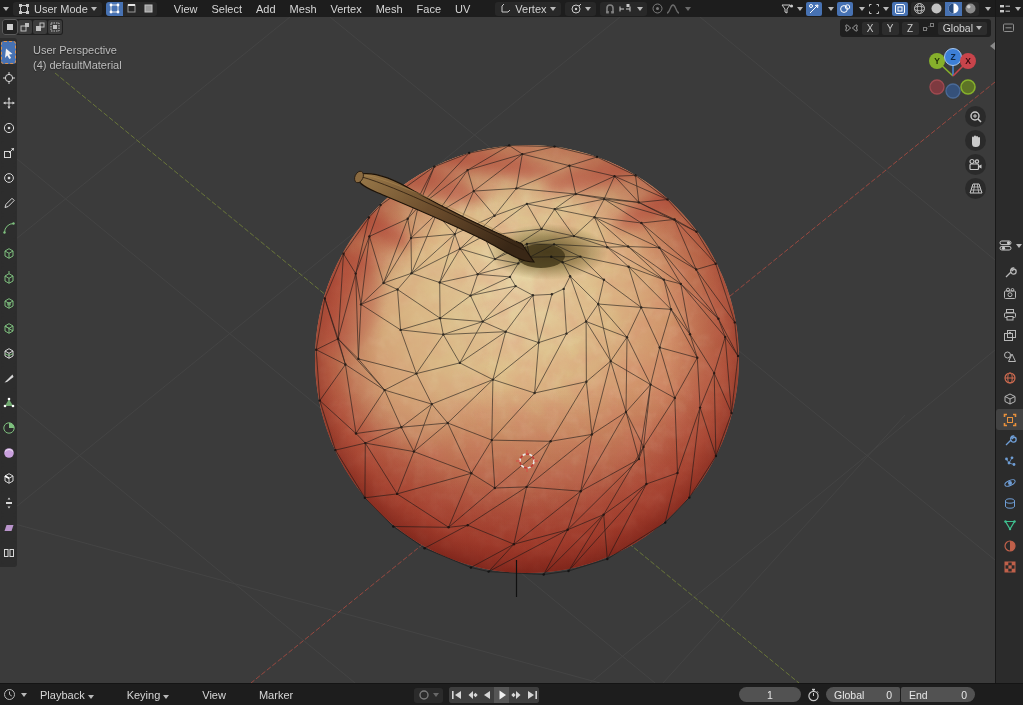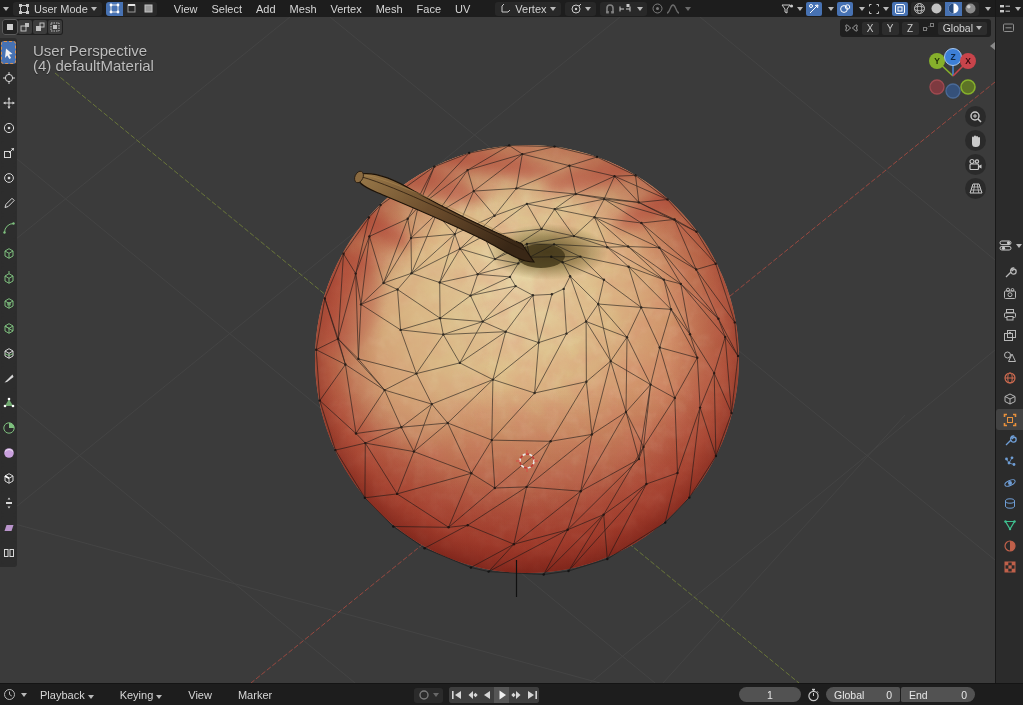--- a/index.html
+++ b/index.html
@@ -39,21 +39,21 @@
         justify-content:center;background:#2d2d2d;}
   .tool.active{background:#4772b3;outline:1px dashed #d8904f;outline-offset:-1px;}
   
   .navgizmo{position:absolute;left:922px;top:44px;z-index:20;}
   .navbtns{position:absolute;left:965px;top:106px;display:flex;flex-direction:column;gap:3px;z-index:20;}
   .navbtn{width:21px;height:21px;border-radius:50%;background:rgba(40,40,40,.85);display:flex;
           align-items:center;justify-content:center;}
   .sidebar-arrow{position:absolute;left:990px;top:42px;width:0;height:0;z-index:20;
       border-top:4px solid transparent;border-bottom:4px solid transparent;border-right:5px solid #8a8a8a;}
   
-  .vp-text{position:absolute;left:33px;top:43px;color:#bdbdbd;font-size:15px;line-height:15px;
+  .vp-text{position:absolute;left:33px;top:43px;color:#bdbdbd;font-size:11px;line-height:15px;
            z-index:15;text-shadow:0 1px 1px rgba(0,0,0,.4);}
   
   .rightstrip{position:absolute;left:995px;top:0;width:28px;height:683px;background:#2b2b2b;
               border-left:1px solid #181818;box-sizing:border-box;z-index:25;}
   .rs-top{position:absolute;left:0;top:0;width:100%;height:17px;background:#1d1d1d;display:flex;
           align-items:center;justify-content:center;}
   .rs-filter{position:absolute;left:6px;top:22px;}
   .props-head{position:absolute;left:3px;top:239px;display:flex;align-items:center;}
   .ptabs{position:absolute;left:0;top:262px;width:100%;display:flex;flex-direction:column;}
   .ptab{width:100%;height:21px;display:flex;align-items:center;justify-content:center;}
@@ -852,21 +852,21 @@
       </div>
   </div>
 
   <div class="timeline">
     <div class="tl-left">
       <svg width="13" height="13" viewBox="0 0 13 13" style="margin-left:1px">
         <circle cx="6.5" cy="6.5" r="5" fill="none" stroke="#b9b9b9"></circle>
         <path d="M6.5 3.5 V6.5 L8.8 8" stroke="#b9b9b9" fill="none"></path>
       </svg>
       <span class="chev"></span>
-      <div id="tl-menus" class="hgroup" style="margin-left:4px;gap:12px">
+      <div id="tl-menus" class="hgroup" style="margin-left:4px;gap:19px">
           <span class="menu">Playback<span class="chev"></span></span>
           <span class="menu">Keying<span class="chev"></span></span>
           <span class="menu">View</span>
           <span class="menu">Marker</span>
         </div>
     </div>
     <div class="tl-center">
       <div class="autokey">
         <svg width="12" height="12" viewBox="0 0 12 12">
           <circle cx="6" cy="6" r="4" fill="none" stroke="#9a9a9a" stroke-width="1.4"></circle>

